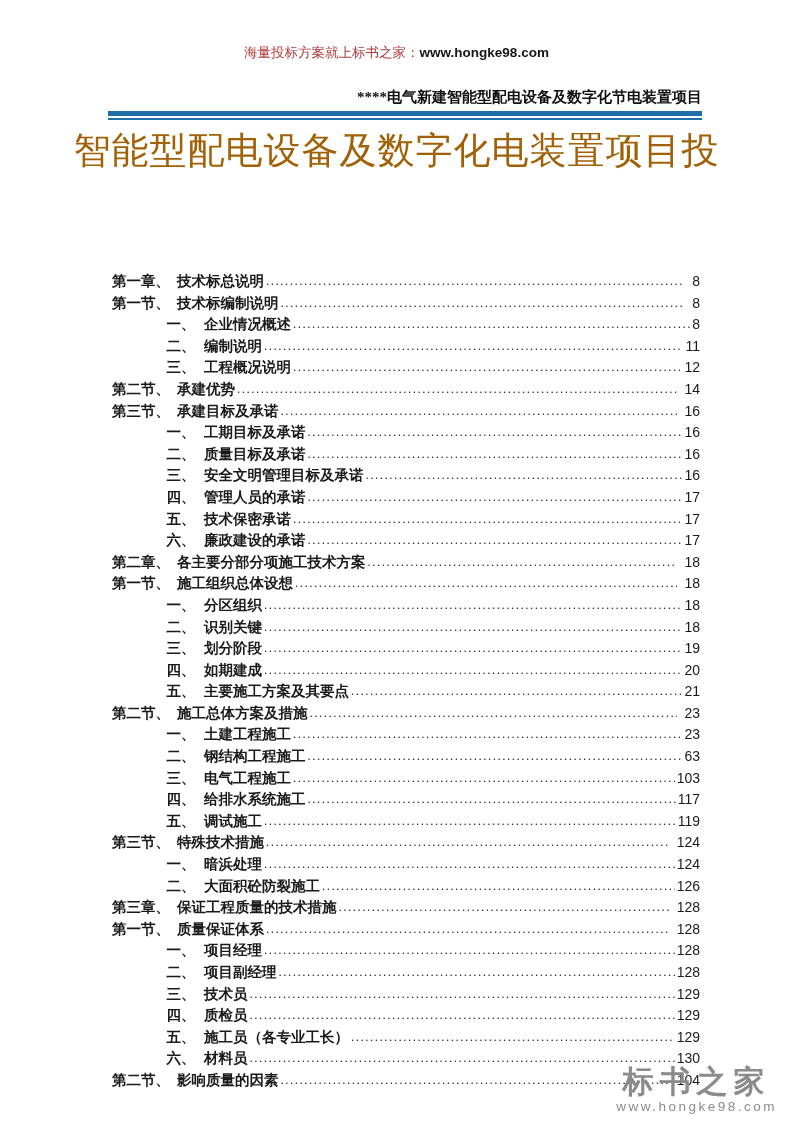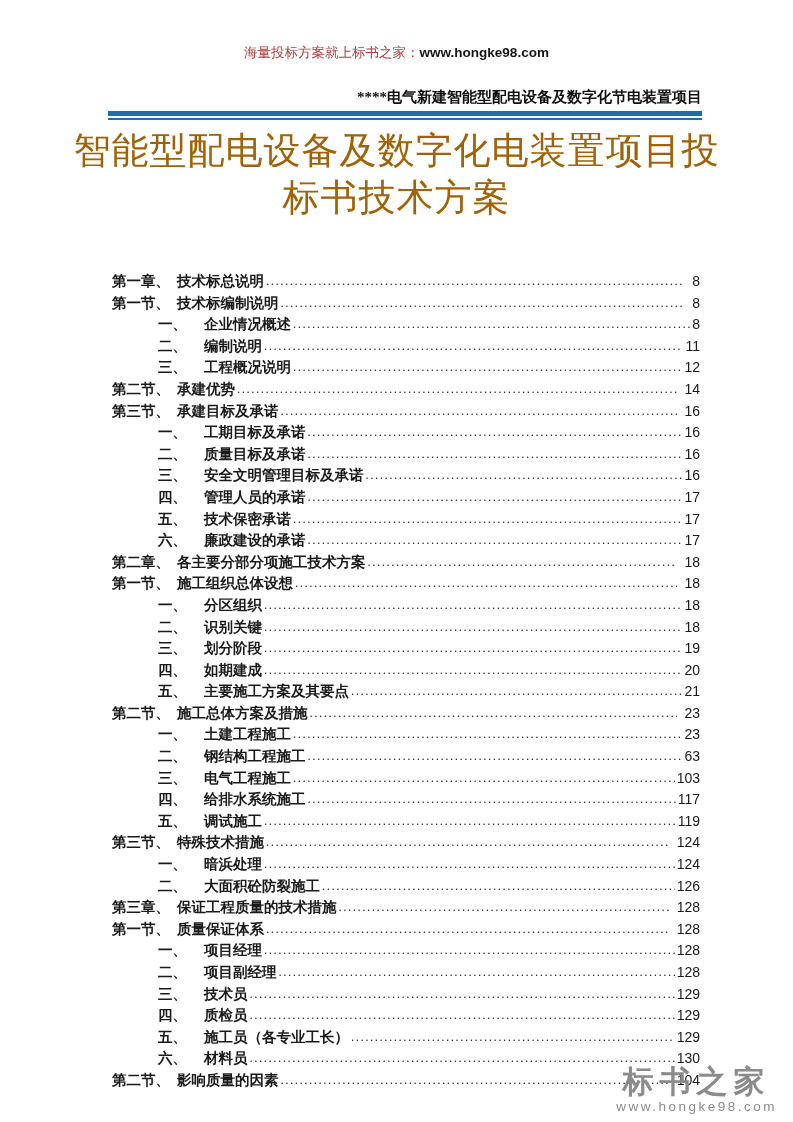--- a/index.html
+++ b/index.html
@@ -35,21 +35,21 @@
   .doc-title {
     position:absolute; top:127px; left:44px; width:705px;
     text-align:center; font-size:37px; line-height:47px;
     font-weight:400; color:#a16207; letter-spacing:1px;
   }
 
   
   .toc { position:absolute; top:271px; left:112px; width:588px; }
   .toc-row {
     display:flex; align-items:baseline; line-height:21.6px;
-    font-size:14.5px; color:#1a1a1a;
+    font-size:14.5px; color:#1a1a1a;text-align:center;
   }
   .toc-row .prefix, .toc-row .txt { font-weight:600; white-space:nowrap; }
   .toc-row.chapter .prefix, .toc-row.section .prefix { margin-right:7px; }
   .toc-row.item { padding-left:46px; }
   .toc-row.item .prefix { flex:none; width:46px; }
   .toc-row .dots {
     flex:1; overflow:hidden; white-space:nowrap;
     font-size:13px; letter-spacing:1.5px; color:#2a2a2a;
     margin:0 2px; transform:translateY(-1px);
   }
@@ -78,21 +78,20 @@
   <div class="banner">
     <span class="zh" style="color: rgb(176, 58, 58);">海量投标方案就上标书之家：</span><span class="url">www.hongke98.com</span>
   </div>
 
   <div class="doc-header">****电气新建智能型配电设备及数字化节电装置项目</div>
 
   <div class="header-rule" style="border-color: rgb(30, 111, 168);"></div>
 
   <div class="doc-title">
     <div>智能型配电设备及数字化电装置项目投</div>
-    <div>标书技术方案</div>
   </div>
 
   <div class="toc">
       <div class="toc-row chapter">
         <span class="prefix">第一章、</span>
         <span class="txt">技术标总说明</span>
         <span class="dots"></span>
         <span class="pg">8</span>
       </div>
       <div class="toc-row section">

